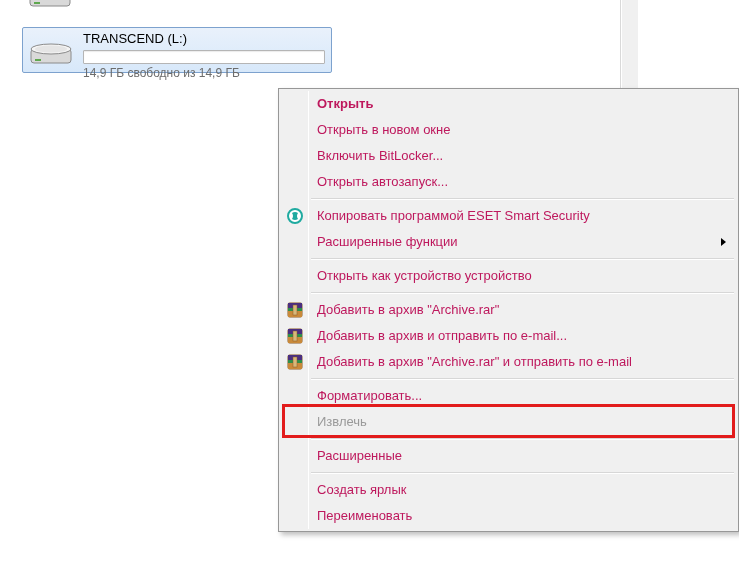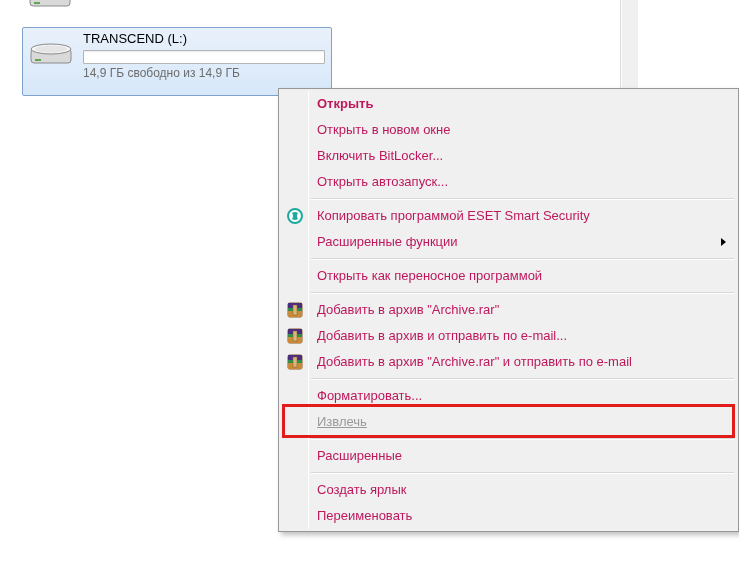--- a/index.html
+++ b/index.html
@@ -42,21 +42,21 @@
     height: 36px;
   }
   .disk-top svg { width: 48px; height: 36px; }
 
   
   .drive {
     position: absolute;
     left: 21px;
     top: 27px;
     width: 310px;
-    height: 69px;
+    height: 46px;
     background: linear-gradient(to bottom, #e9f1fb 0%, #d7e8fa 100%);
     border: 1px solid #7da2ce;
     border-radius: 2px;
   }
   .drive-icon {
     position: absolute;
     left: 4px;
     top: 11px;
     width: 48px;
     height: 36px;
@@ -122,21 +122,21 @@
   .items { position: relative; }
   .item {
     position: relative;
     padding: 4px 22px 4px 36px;
     color: #be185d;
     font-size: 13px;
     line-height: 18px;
     white-space: nowrap;
   }
   .item.bold { font-weight: 700; }
-  .item.disabled { color: #9a9a9a; text-decoration: underline; }
+  .item.disabled { color: #9a9a9a; }
   .item .arrow {
     position: absolute;
     right: 10px;
     top: 50%;
     transform: translateY(-50%);
     width: 0; height: 0;
     border-top: 4px solid transparent;
     border-bottom: 4px solid transparent;
     border-left: 5px solid #000;
   }
@@ -236,21 +236,21 @@
         <span>Копировать программой ESET Smart Security</span>
       </div>
       <div class="item">
         <span>Расширенные функции</span>
         <span class="arrow"></span>
       </div>
 
       <div class="sep"></div>
 
       <div class="item">
-        <span>Открыть как переносное программой</span>
+        <span>Открыть как устройство устройство</span>
       </div>
 
       <div class="sep"></div>
 
       <div class="item">
         <span class="ico"><svg viewBox="0 0 16 16">
               <use href="#rar"></use>
             </svg></span>
         <span>Добавить в архив "Archive.rar"</span>
       </div>

